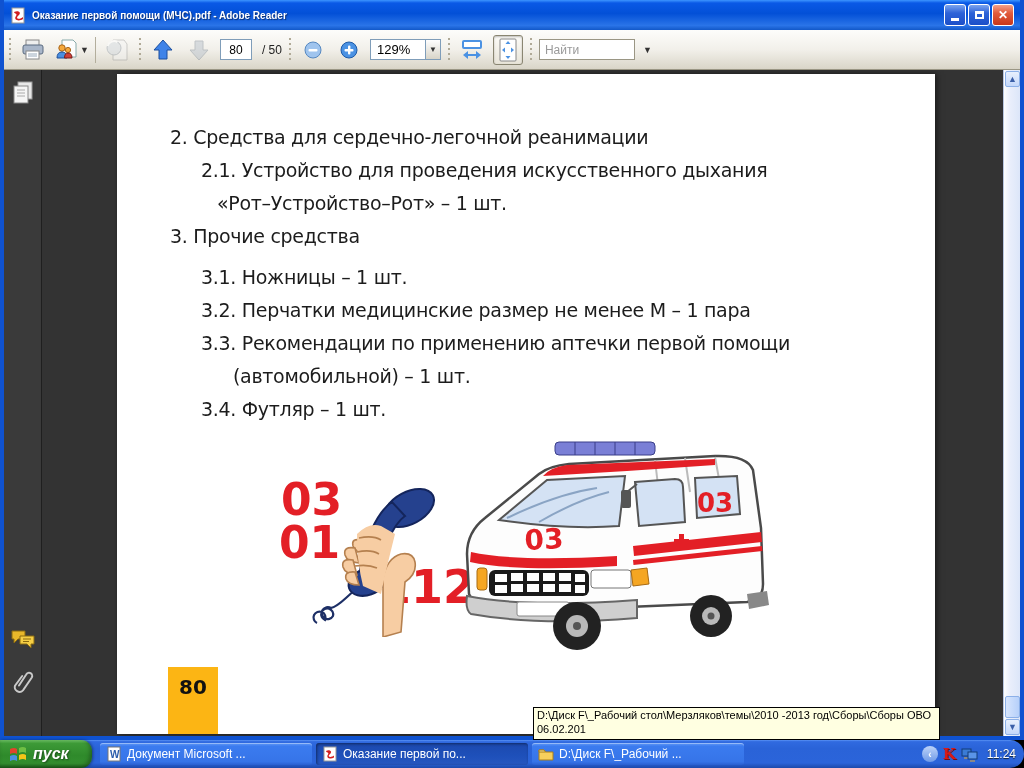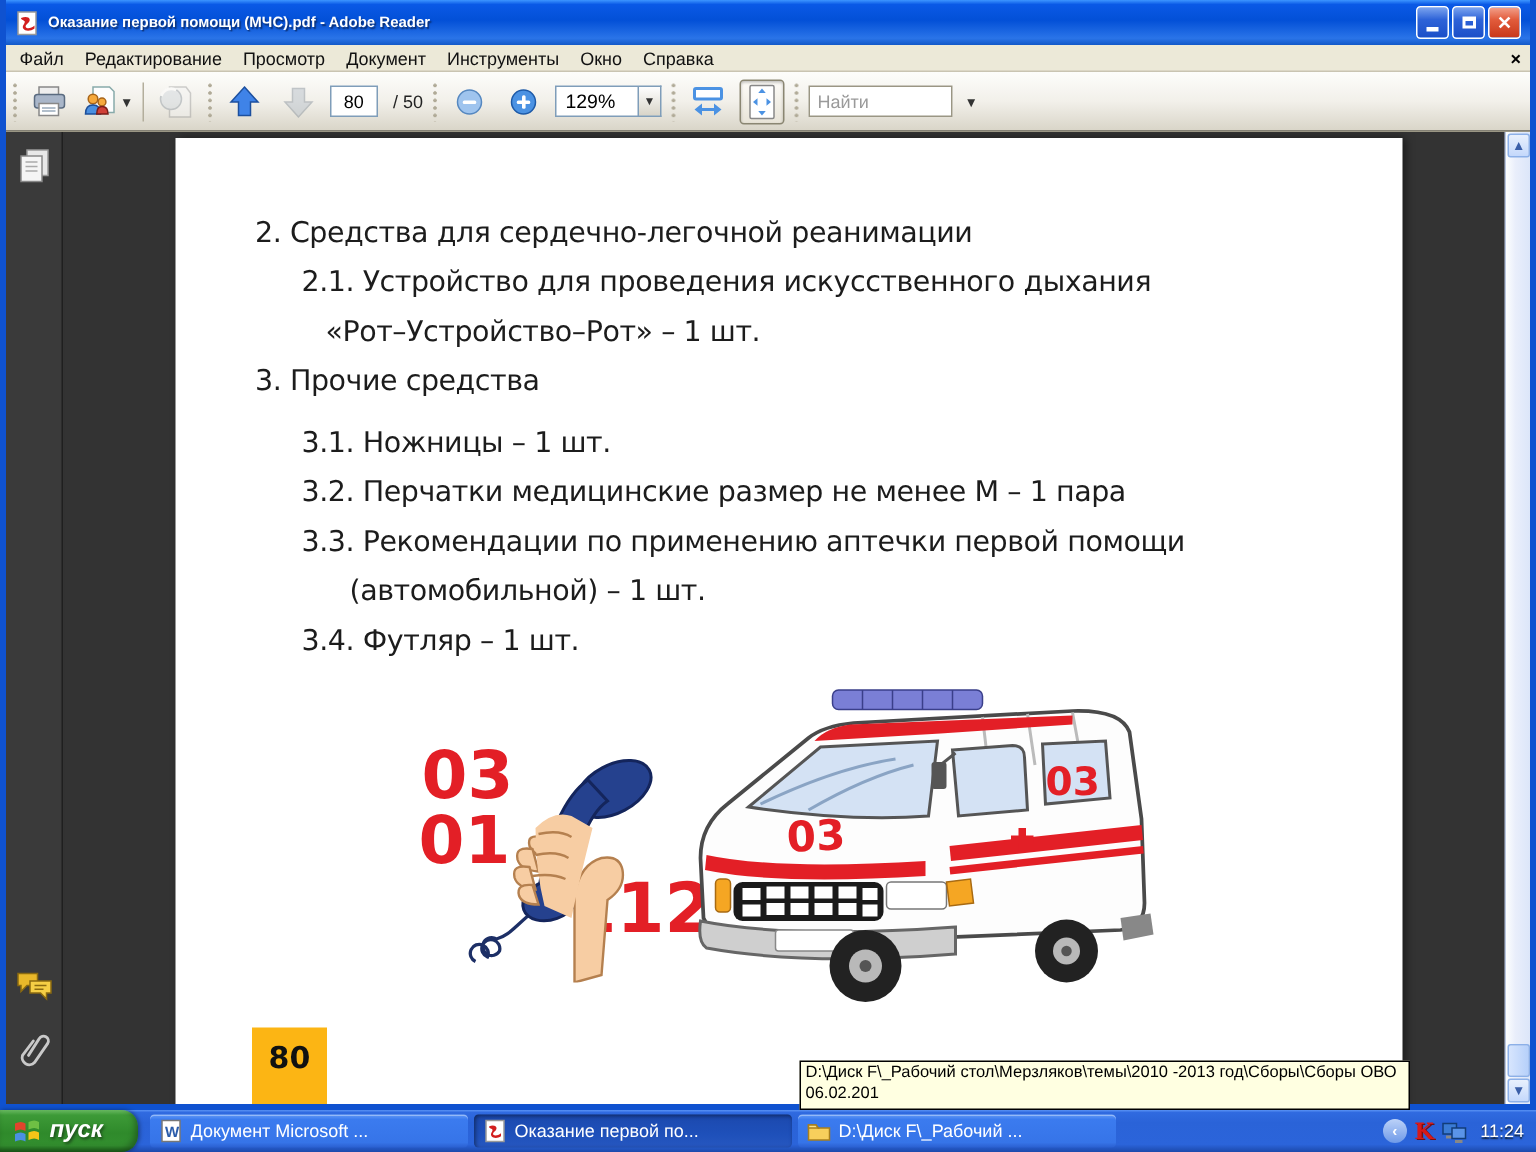--- a/index.html
+++ b/index.html
@@ -73,21 +73,21 @@
   .sb-up { top:1px; } .sb-down { bottom:1px; }
   .sb-thumb { position:absolute; left:1px; bottom:18px; width:15px; height:22px; border:1px solid #8cb0e8; border-radius:2px;
     background:linear-gradient(90deg,#d7e5fd,#b6d0fa); }
 
   
   .tooltip { position:absolute; left:533px; top:707px; width:407px; background:#ffffe1; border:1px solid #000;
     font-size:11px; color:#000; padding:1px 3px 2px 3px; z-index:60; line-height:1.25; }
 
   
   .taskbar { position:absolute; left:0; top:740px; width:1024px; height:28px;
-    background:linear-gradient(180deg,#5a93f5 0%,#306ae0 6%,#2a63d8 30%,#2b64da 82%,#1c49ab 100%); display:flex; align-items:center; z-index:50; }
+    background:linear-gradient(180deg,#5a93f5 0%,#306ae0 6%,#2a63d8 30%,#2b64da 82%,#1c49ab 100%); display:flex; align-items:center; z-index:50;border-radius:14px; }
   .startbtn { height:28px; width:92px; border-radius:0 11px 11px 0; display:flex; align-items:center; gap:5px; padding-left:8px;
     background:linear-gradient(180deg,#6cbf64 0%,#3d9a37 12%,#2f8a2b 55%,#338f2f 85%,#1f6b1d 100%);
     box-shadow:inset -2px -2px 4px rgba(0,0,0,.3), 1px 0 3px rgba(0,0,0,.4); }
   .startbtn .start-label { color:#fff; font-weight:bold; font-style:italic; font-size:16px; text-shadow:1px 1px 2px #1c4a1a; }
   .taskbtns { display:flex; gap:4px; margin-left:8px; }
   .taskbtn { width:212px; height:22px; border-radius:3px; display:flex; align-items:center; gap:5px; padding:0 6px;
     background:linear-gradient(180deg,#639af6 0%,#3b7bef 15%,#3674e8 85%,#2a5fd0 100%);
     box-shadow:inset 0 1px 0 rgba(255,255,255,.35); color:#fff; font-size:12px; white-space:nowrap; overflow:hidden; }
   .taskbtn.active { background:linear-gradient(180deg,#1c49ae 0%,#1e50ba 60%,#2757c0 100%);
     box-shadow:inset 1px 1px 3px rgba(0,0,0,.45); }
@@ -114,30 +114,20 @@
       <div class="winbtn">
           <span class="glyph-min"></span>
         </div>
       <div class="winbtn">
           <span class="glyph-max"></span>
         </div>
       <div class="winbtn close">✕</div>
     </div>
   </div>
 
-  <div class="menubar">
-    <span class="menu-item">Файл</span>
-    <span class="menu-item">Редактирование</span>
-    <span class="menu-item">Просмотр</span>
-    <span class="menu-item">Документ</span>
-    <span class="menu-item">Инструменты</span>
-    <span class="menu-item">Окно</span>
-    <span class="menu-item">Справка</span>
-    <span class="menu-close">×</span>
-  </div>
 
   <div class="toolbar">
     <div class="grip"></div>
 
     <div class="tbtn">
       <svg width="24" height="22" viewBox="0 0 24 22">
         <rect x="5" y="1" width="13" height="6" fill="#eee" stroke="#888"></rect>
         <rect x="2" y="6" width="20" height="9" rx="2" fill="#a9b6c9" stroke="#5a6b80"></rect>
         <rect x="5" y="12" width="13" height="8" fill="#fff" stroke="#888"></rect>
         <line x1="7" y1="15" x2="16" y2="15" stroke="#9ab"></line>

